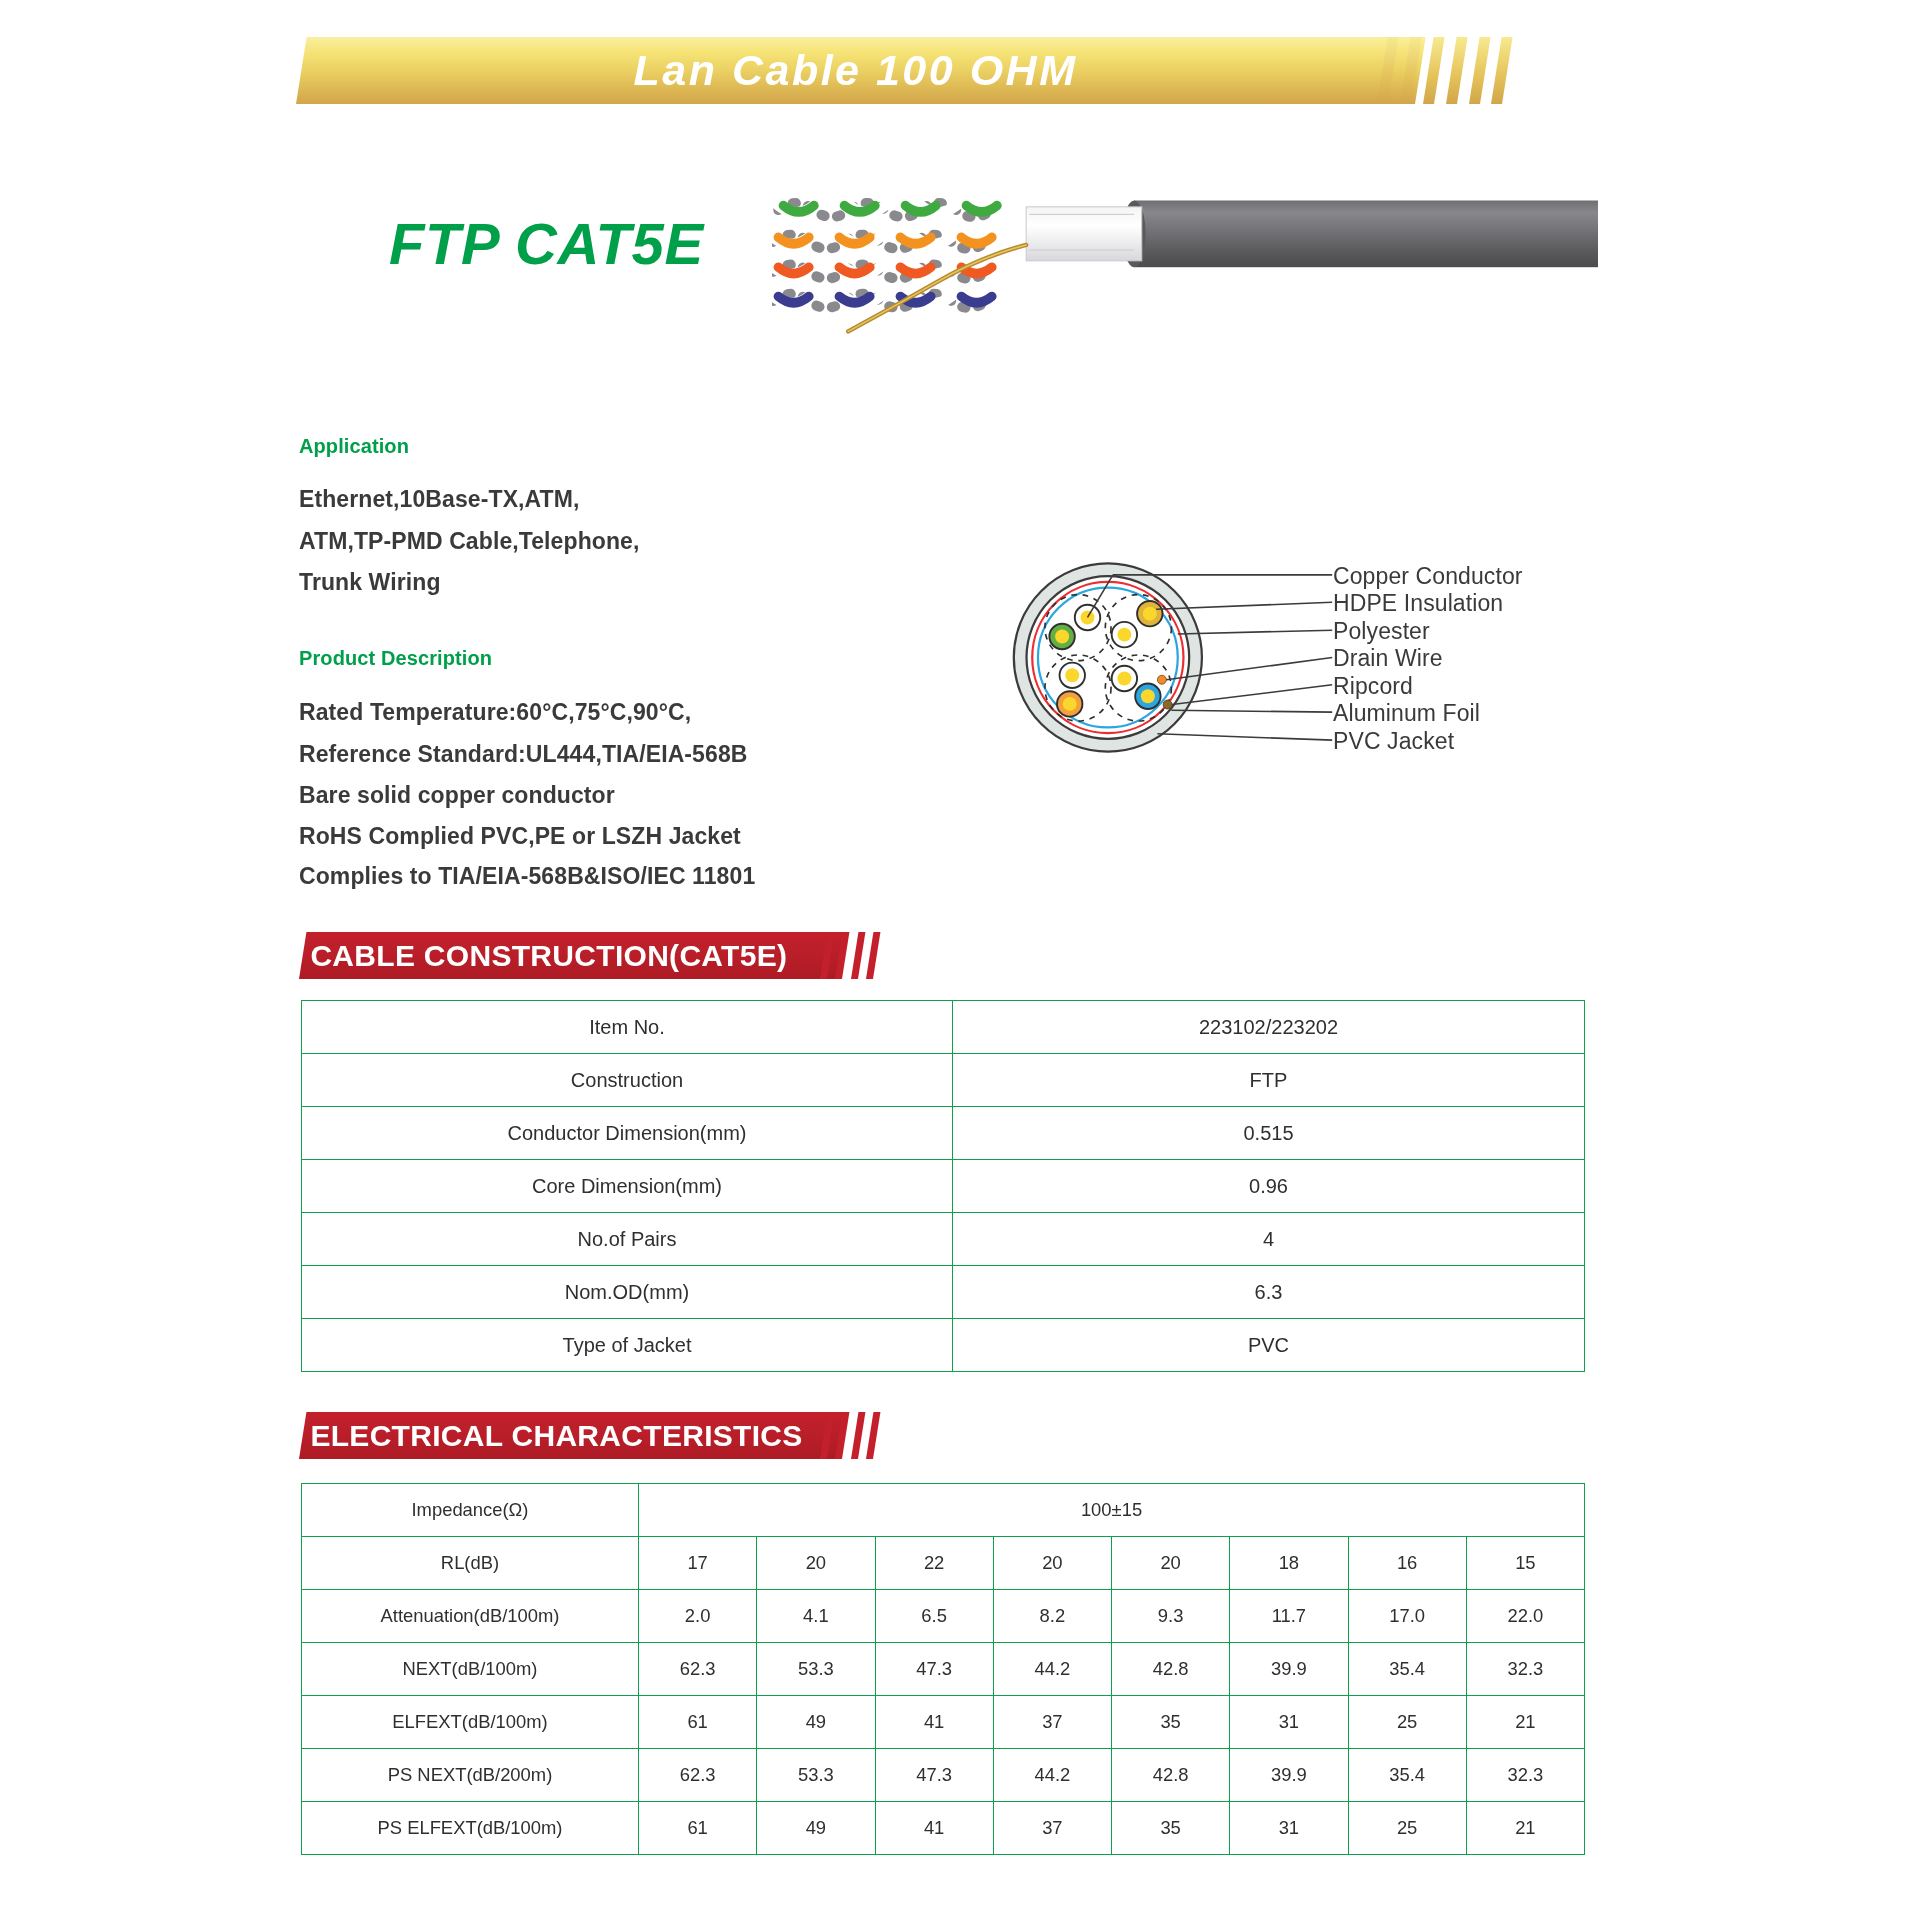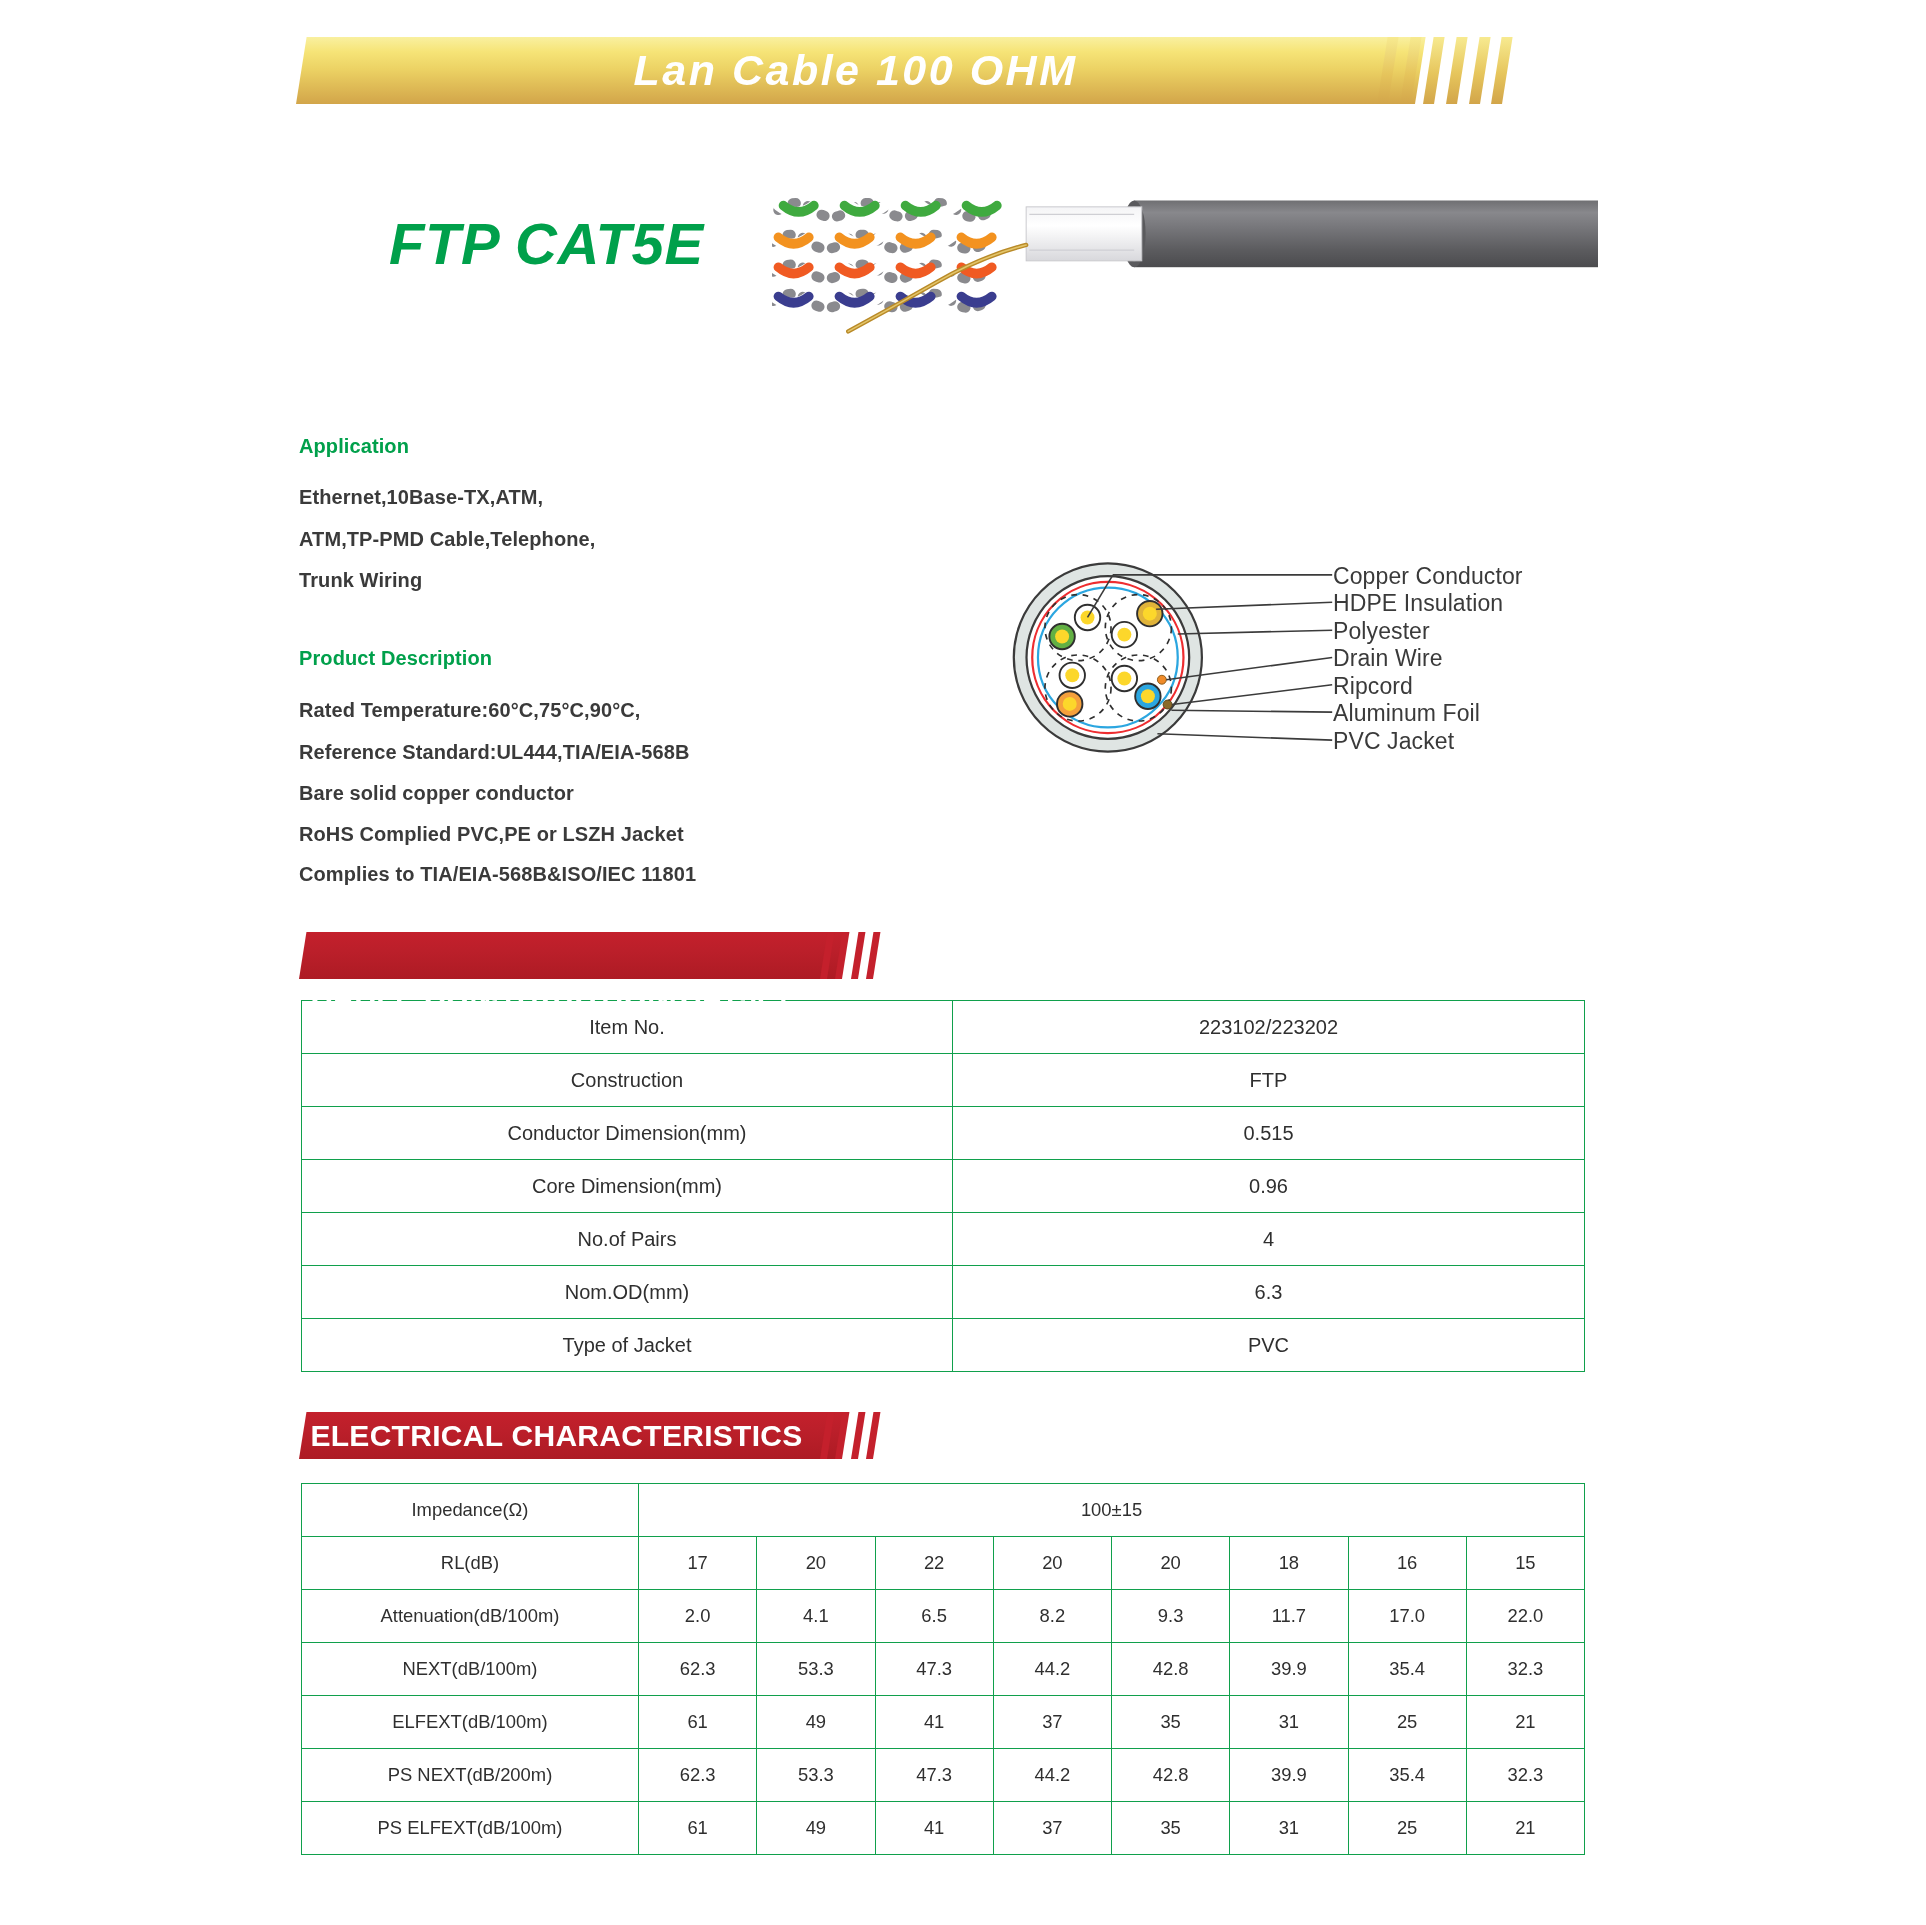--- a/index.html
+++ b/index.html
@@ -52,21 +52,21 @@
   .cable-photo{position:absolute;left:772px;top:175px;width:826px;height:159px;}
 
   
   .sec-head{
     position:absolute;
     font-size:20px;font-weight:bold;color:#00a04b;
     white-space:nowrap;letter-spacing:0.1px;
   }
   .body-line{
     position:absolute;
-    font-size:20px;font-weight:bold;color:#3a3a3a;
+    font-size:23px;font-weight:bold;color:#3a3a3a;
     white-space:nowrap;letter-spacing:0.1px;
   }
 
   
   .xsec{position:absolute;left:1011px;top:559px;width:636px;height:197px;}
   .callout-label{
     position:absolute;font-size:23px;color:#3a3a3a;white-space:nowrap;
     letter-spacing:0.1px;
   }
 
@@ -251,21 +251,21 @@
   <div class="callout-label" style="left:1333px;top:728px;">PVC Jacket</div>
 
   <div class="redbar-wrap" style="left:299px;top:932px;width:674px;">
     <div class="redbar" style="width:540px;"></div>
     <div class="redbar-stripes" style="left:521px;width:95px;">
       <i style="left:0px"></i>
         <i style="left:15.3px"></i>
         <i style="left:30.5px"></i>
         <i style="left:46px"></i>
     </div>
-    <div class="redbar-txt" style="width:540px;margin-top:40px;">CABLE CONSTRUCTION(CAT5E)</div>
+    <div class="redbar-txt" style="width:540px;">CABLE CONSTRUCTION(CAT5E)</div>
   </div>
 
   <table class="spec" id="construction-table">
     <tbody>
       <tr>
         <td class="k">Item No.</td>
         <td class="v">223102/223202</td>
       </tr>
       <tr>
         <td class="k">Construction</td>

